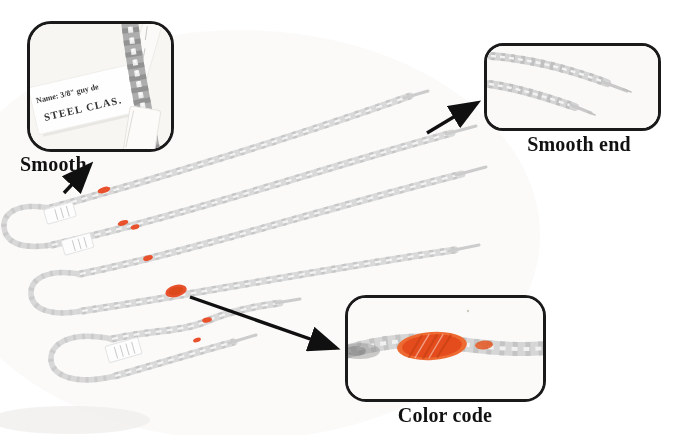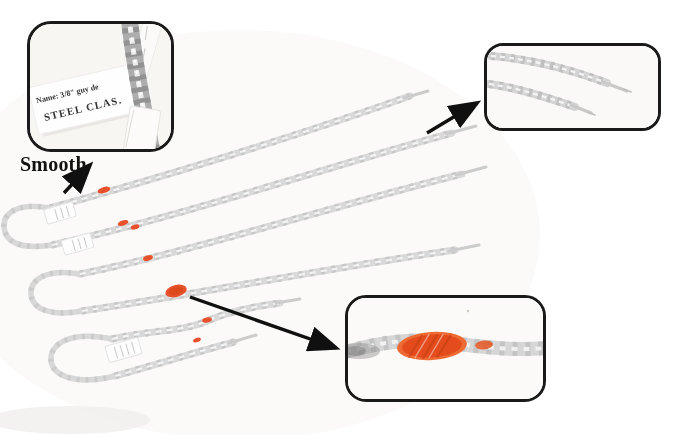--- a/index.html
+++ b/index.html
@@ -185,13 +185,15 @@
       <marker id="ah" viewBox="0 0 10 8" refX="8.5" refY="4" markerWidth="9.5" markerHeight="7.6" orient="auto">
         <path d="M0,0 L10,4 L0,8 Z" fill="#101010"></path>
       </marker>
     </defs>
     <path class="ar" d="M64,193 L90,165" marker-end="url(#ah)"></path>
     <path class="ar" d="M427,133 L477,103" marker-end="url(#ah)"></path>
     <path class="ar" d="M190,297 L336,348" marker-end="url(#ah)"></path>
   </svg>
 
   <div class="caption" id="cap-label">Smooth</div>
+  <div class="caption" id="cap-smooth">Smooth end</div>
+  <div class="caption" id="cap-color">Color code</div>
 </div>
 
 </body></html>

